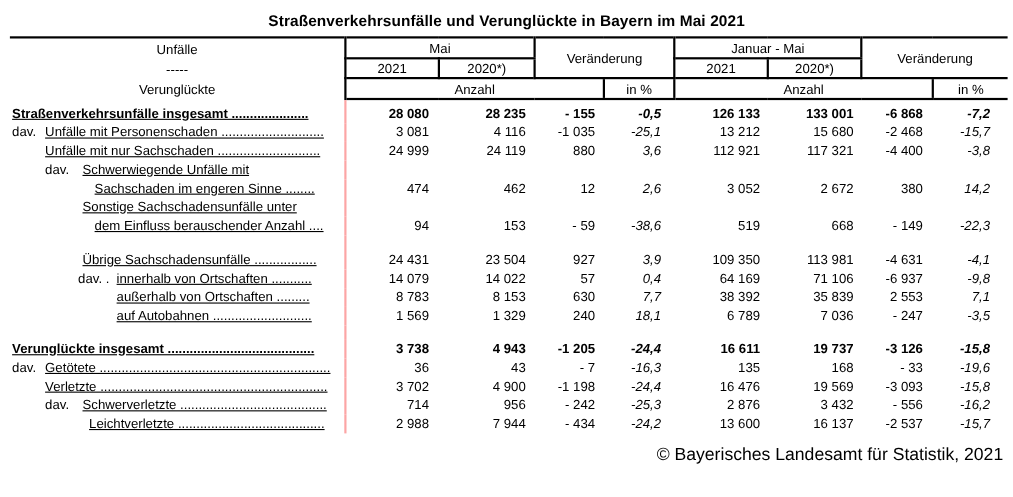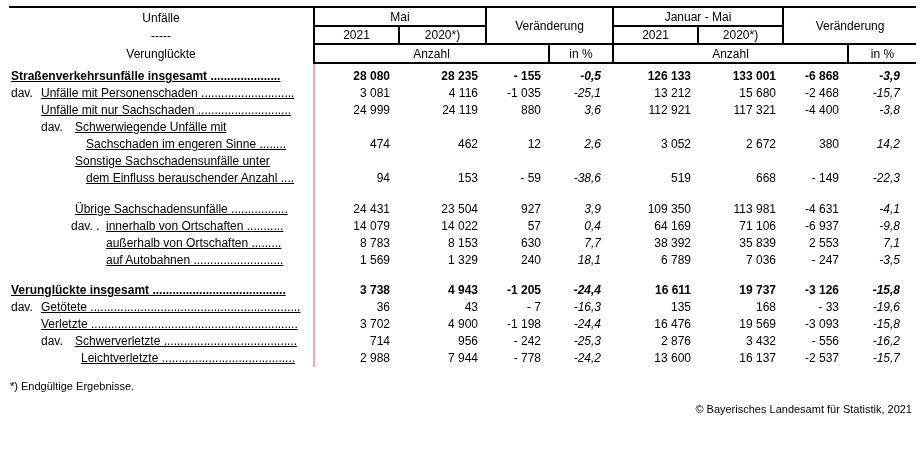--- a/index.html
+++ b/index.html
@@ -46,27 +46,28 @@
   td.c5 { padding-right:12px; font-style:italic; }
   td.c6 { padding-right:7px; }
   td.c7 { padding-right:7px; }
   td.c8 { padding-right:9px; }
   td.c9 { padding-right:16px; font-style:italic; }
   tr.bold td { font-weight:bold; }
   tr.spacer td { height:13px; }
   tbody tr.first td { padding-top:4px; }
 
   .footnote { font-size:11px; margin:13px 0 0 10px; }
-  .copyright { font-size:11px; text-align:right; margin:11px 9px 0 0; }
+  .copyright { font-size:16px; text-align:right; margin:11px 9px 0 0; }
 </style>
 </head>
 <body>
 
 <div class="page">
 
+  <div class="title">Straßenverkehrsunfälle und Verunglückte in Bayern im Mai 2021</div>
 
   <table class="stats">
     <colgroup>
       <col style="width:305px">
         <col style="width:85px">
         <col style="width:87px">
       <col style="width:63px">
         <col style="width:64px">
         <col style="width:85px">
       <col style="width:85px">
@@ -103,21 +104,21 @@
           <td class="label-cell">
             <div class="lbl" style="padding-left: 2px;"><span>Straßenverkehrsunfälle insgesamt .....................</span></div>
           </td>
           <td class="num c2">28 080</td>
           <td class="num c3">28 235</td>
           <td class="num c4">- 155</td>
           <td class="num c5">-0,5</td>
           <td class="num c6">126 133</td>
           <td class="num c7">133 001</td>
           <td class="num c8">-6 868</td>
-          <td class="num c9">-3,9</td>
+          <td class="num c9">-7,2</td>
         </tr>
         <tr class="">
           <td class="label-cell">
             <div class="lbl" style="padding-left: 2px;"><span class="prefix" style="width: 30px;">dav.</span><span>Unfälle mit Personenschaden ............................</span></div>
           </td>
           <td class="num c2">3 081</td>
           <td class="num c3">4 116</td>
           <td class="num c4">-1 035</td>
           <td class="num c5">-25,1</td>
           <td class="num c6">13 212</td>
@@ -283,26 +284,25 @@
           <td class="num c7">3 432</td>
           <td class="num c8">- 556</td>
           <td class="num c9">-16,2</td>
         </tr>
         <tr class="">
           <td class="label-cell">
             <div class="lbl" style="padding-left: 72px;"><span>Leichtverletzte ........................................</span></div>
           </td>
           <td class="num c2">2 988</td>
           <td class="num c3">7 944</td>
-          <td class="num c4">- 778</td>
+          <td class="num c4">- 434</td>
           <td class="num c5">-24,2</td>
           <td class="num c6">13 600</td>
           <td class="num c7">16 137</td>
           <td class="num c8">-2 537</td>
           <td class="num c9">-15,7</td>
         </tr>
       </tbody>
   </table>
 
-  <div class="footnote">*) Endgültige Ergebnisse.</div>
   <div class="copyright">© Bayerisches Landesamt für Statistik, 2021</div>
 
 </div>
 
 </body></html>

